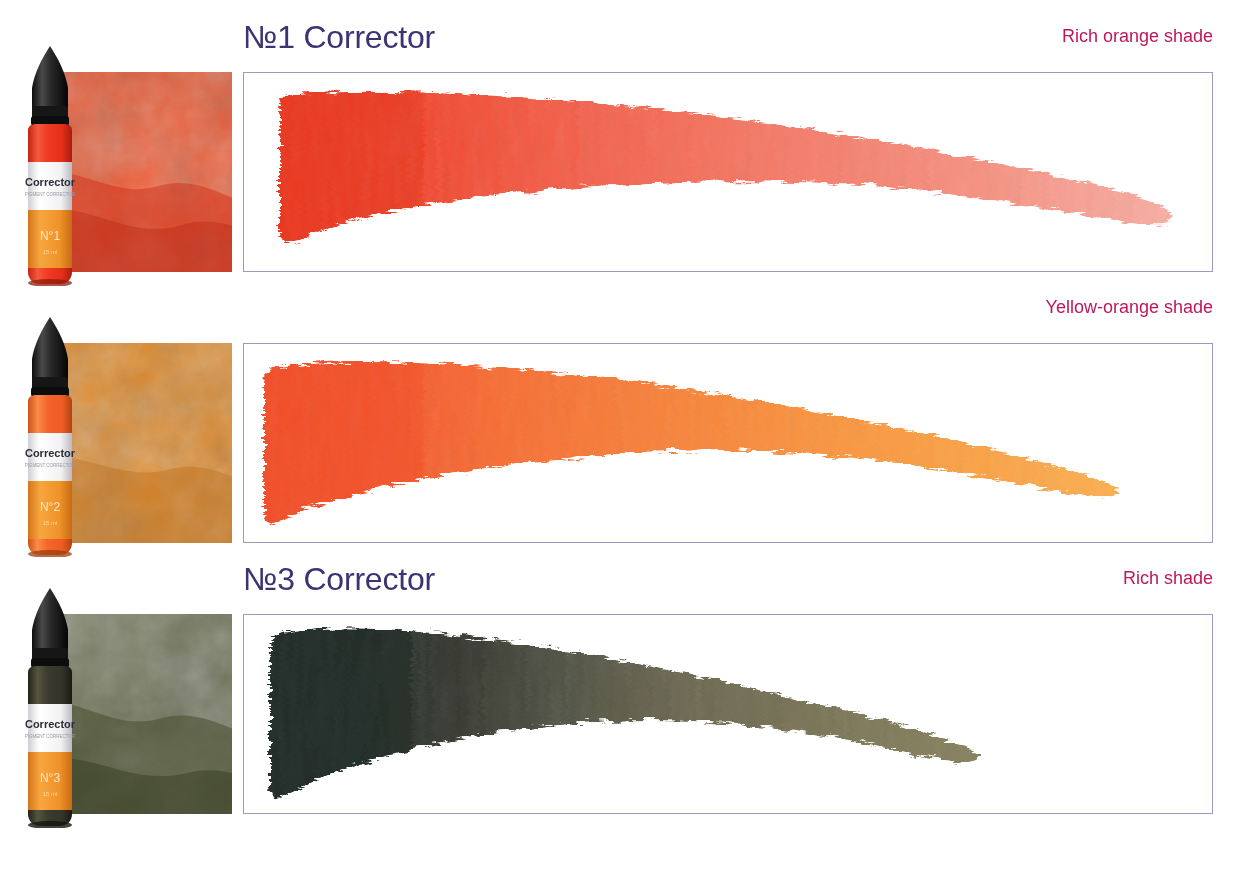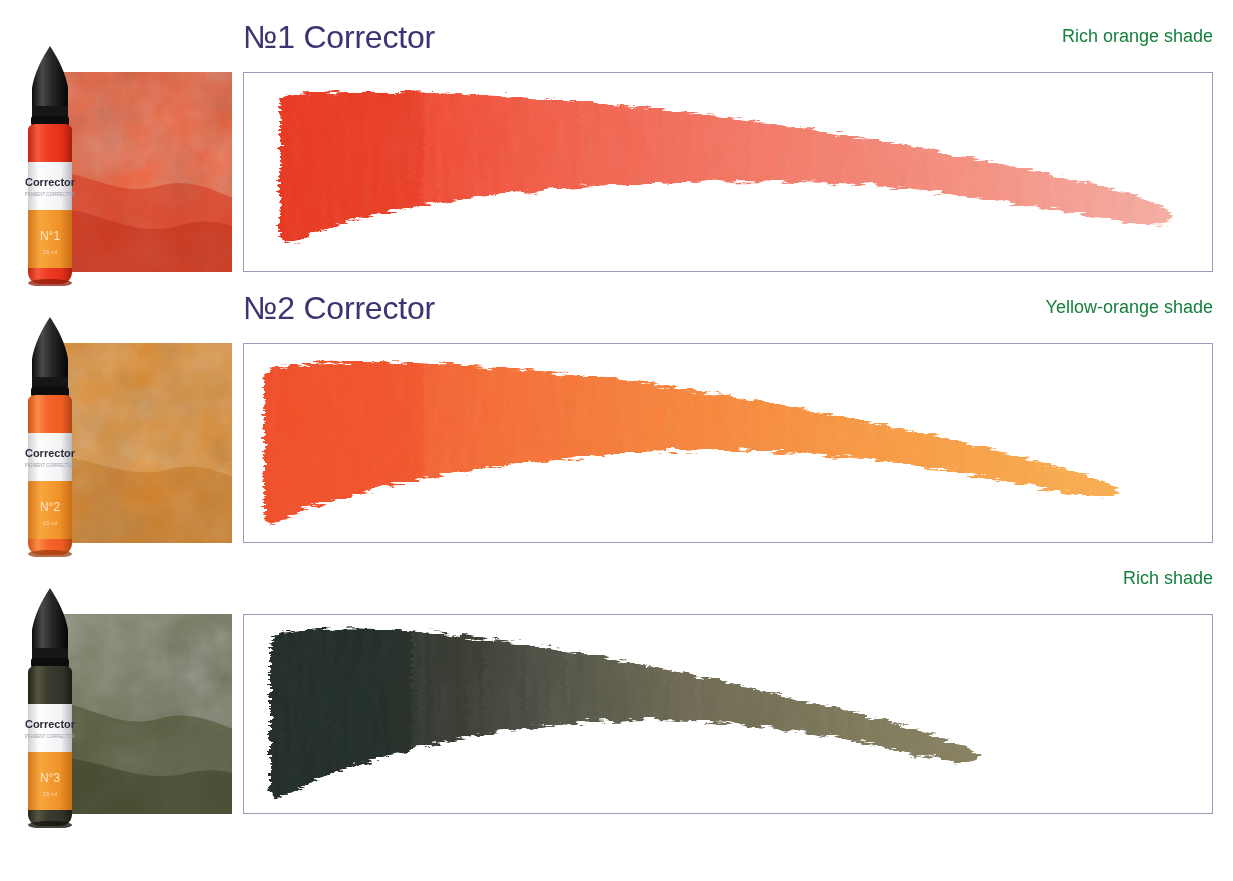--- a/index.html
+++ b/index.html
@@ -43,21 +43,21 @@
     letter-spacing: -0.2px;
     color: #3b3372;
     white-space: nowrap;
   }
   .shade-label {
     position: absolute;
     right: 20px;
     top: 26px;
     font-size: 18px;
     font-weight: 400;
-    color: #15803d;
+    color: #be185d;
     white-space: nowrap;
   }
 
   
   .texture-patch {
     position: absolute;
     left: 60px;
     top: 72px;
     width: 172px;
     height: 200px;
@@ -207,21 +207,20 @@
           <rect x="0" y="0" width="970" height="200" fill="#ffffff" filter="url(#strokes1)" opacity="0.5"></rect>
           <rect x="30" y="0" width="150" height="200" fill="#d82a12" opacity="0.22"></rect>
         </g>
       </g>
     </svg>
   </div>
 </div>
 
 <div class="product-row row-2">
   <div class="row-head">
-    <div class="product-title">№︎2 Corrector</div>
     <div class="shade-label">Yellow-orange shade</div>
   </div>
 
   <div class="texture-patch">
     <svg class="tx" viewBox="0 0 200 200" preserveAspectRatio="none">
       <defs>
         <filter id="grain2">
             <feTurbulence type="fractalNoise" baseFrequency="0.035" numOctaves="5" seed="19"></feTurbulence>
           <feColorMatrix type="saturate" values="0"></feColorMatrix>
           <feComponentTransfer>
@@ -319,20 +318,21 @@
           <rect x="0" y="0" width="970" height="200" fill="#ffffff" filter="url(#strokes2)" opacity="0.45"></rect>
           <rect x="10" y="0" width="170" height="200" fill="#ef4422" opacity="0.3"></rect>
         </g>
       </g>
     </svg>
   </div>
 </div>
 
 <div class="product-row row-3">
   <div class="row-head">
+    <div class="product-title">№︎3 Corrector</div>
     <div class="shade-label">Rich shade</div>
   </div>
 
   <div class="texture-patch">
     <svg class="tx" viewBox="0 0 200 200" preserveAspectRatio="none">
       <defs>
         <filter id="grain3">
             <feTurbulence type="fractalNoise" baseFrequency="0.03" numOctaves="5" seed="41"></feTurbulence>
           <feColorMatrix type="saturate" values="0"></feColorMatrix>
           <feComponentTransfer>

